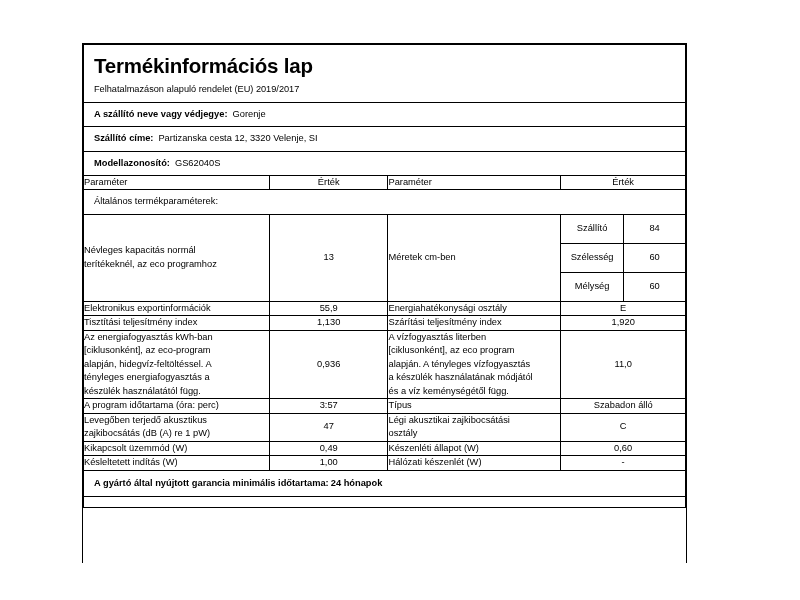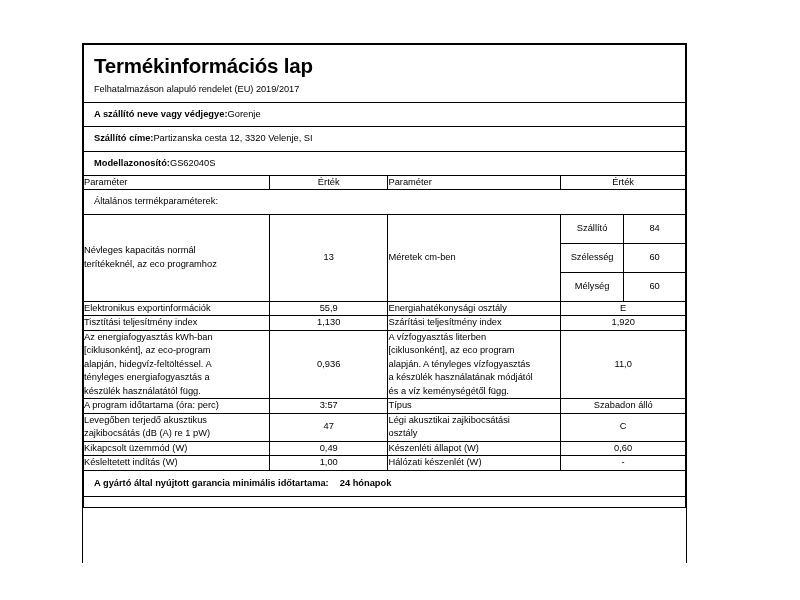--- a/index.html
+++ b/index.html
@@ -62,20 +62,21 @@
   
   .label-row-cell {
     padding: 5px 10px 5px 10px !important;
     font-size: 9.3px;
   }
   .label-strong {
     font-weight: bold;
   }
   .label-value {
     font-weight: normal;
+    margin-left: 5px;
   }
   .section-cell {
     padding: 5px 10px 5px 10px !important;
     font-size: 9.4px;
     font-weight: normal;
   }
 
   
   .cell-pad {
     padding: 5px 8px 5px 8px;
@@ -123,21 +124,21 @@
   .multiline {
     white-space: pre-line;
   }
 
   .warranty-cell {
     padding: 6px 10px 6px 10px !important;
     font-weight: bold;
     font-size: 9.4px;
   }
   .warranty-val {
-    margin-left: 11px;
+    margin-left: 2px;
   }
   .clipped-cell {
     padding: 5px 10px !important;
     font-size: 9.4px;
     font-weight: bold;
   }
 </style>
 </head>
 <body>
 

